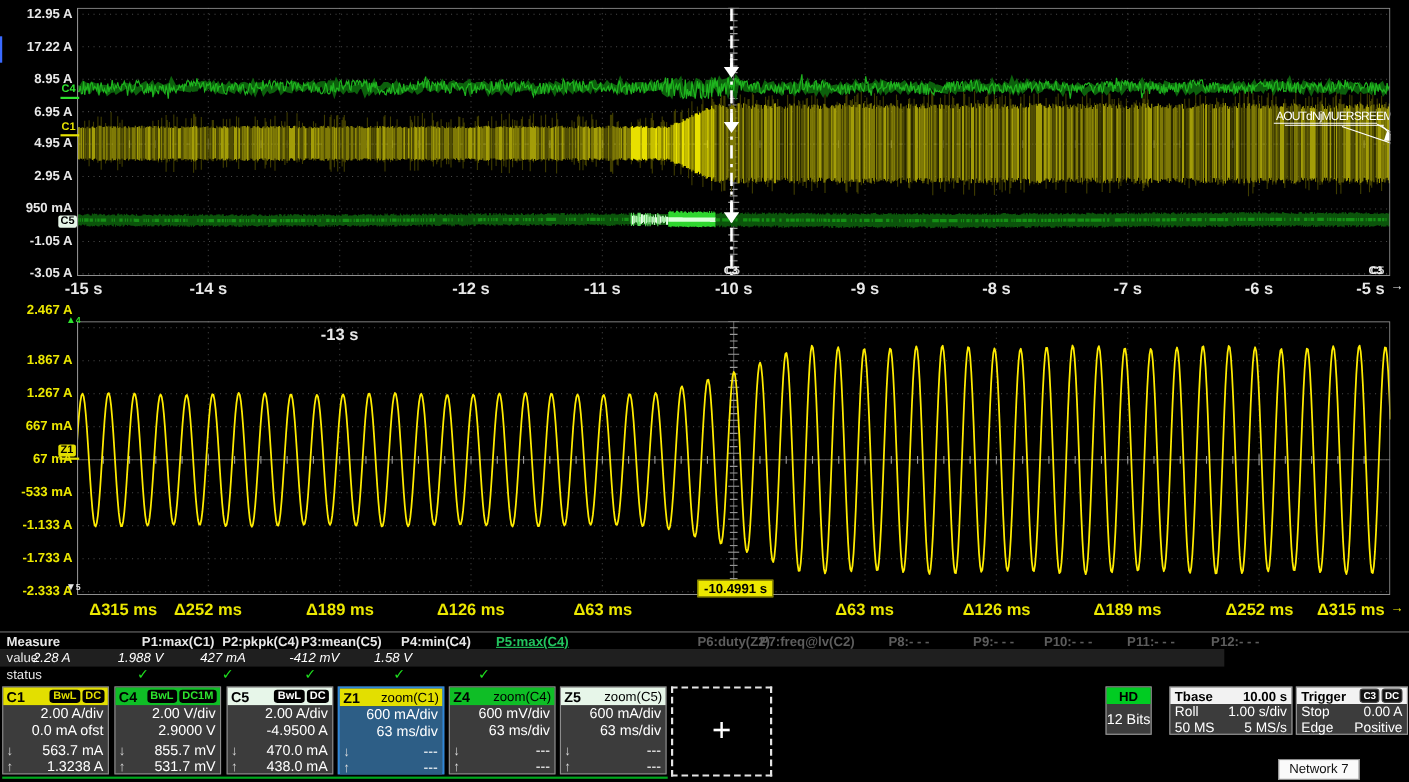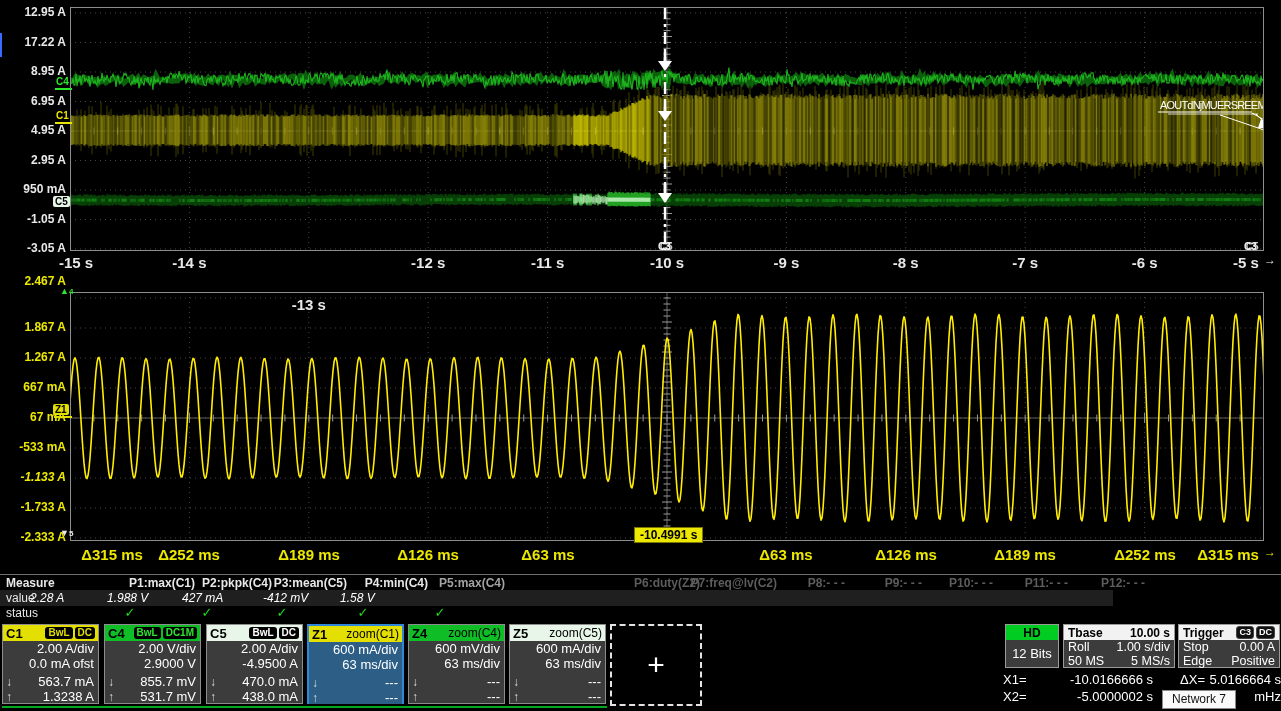--- a/index.html
+++ b/index.html
@@ -39,21 +39,21 @@
   .mmrow{display:flex;justify-content:space-between;line-height:14.5px;}
   .mmrow .arr{color:#dcdcdc;font-size:12px;}
   #add-box{left:610px;top:624px;width:88px;height:78px;border:2px dashed #e4e4e4;background:#000;
            display:flex;align-items:center;justify-content:center;}
   #add-box span{color:#fff;font-size:30px;font-weight:300;line-height:30px;}
   #bottom-green-line{left:2px;top:706px;width:605px;height:2px;background:#00a91e;}
   
   .acqbox{position:absolute;top:624px;height:44px;border:1px solid #9a9a9a;box-sizing:border-box;background:#3c3c3c;}
   .acqhead{height:15px;display:flex;align-items:center;padding:0 4px;box-sizing:border-box;font-size:12px;font-weight:700;justify-content:flex-end;}
   .acqrow{display:flex;justify-content:space-between;padding:0 4px;color:#fff;font-size:12.5px;line-height:14px;white-space:nowrap;}
-  #hd-box{left:1005px;width:54px;}
+  #hd-box{left:1005px;width:42px;}
   #hd-box .acqhead{background:#00cc22;color:#000;justify-content:center;}
   #hd-box .hdbody{color:#fff;font-size:13px;text-align:center;line-height:27px;}
   #tbase-box{left:1063px;width:112px;}
   #trig-box{left:1178px;width:102px;}
   .whitehead{background:#f2f2f2;color:#000;}
   .whitehead .sp{flex:1;}
   .tbadge{background:#111;color:#fff;border:1px solid #444;border-radius:3px;font-size:9px;font-weight:700;padding:0 2px;margin-left:2px;line-height:11px;}
   
   #cursor-readout{left:1003px;top:671px;width:278px;color:#fff;font-size:13px;}
   .crow{display:flex;line-height:17px;white-space:nowrap;}
@@ -381,52 +381,38 @@
     <div class="acqrow">
       <span>Stop</span>
       <span>0.00 A</span>
     </div>
     <div class="acqrow">
       <span>Edge</span>
       <span>Positive</span>
     </div>
   </div>
 
-  <div id="cursor-readout" class="abs">
-    <div class="crow">
-      <span class="cl">X1=</span>
-      <span class="cv">-10.0166666 s</span>
-      <span class="cl2">ΔX=</span>
-      <span class="cv2">5.0166664 s</span>
-    </div>
-    <div class="crow">
-      <span class="cl">X2=</span>
-      <span class="cv">-5.0000002 s</span>
-      <span class="cl2">1/ΔX=</span>
-      <span class="cv2">mHz</span>
-    </div>
-  </div>
 
   <div id="tooltip" class="abs">Network 7</div>
 <div class="ylab white" style="left: 0px; top: 5px;">12.95 A</div>
     <div class="ylab white" style="left: 0px; top: 34.5px;">17.22 A</div>
     <div class="ylab white" style="left: 0px; top: 64px;">8.95 A</div>
     <div class="ylab white" style="left: 0px; top: 93.5px;">6.95 A</div>
     <div class="ylab white" style="left: 0px; top: 123px;">4.95 A</div>
     <div class="ylab white" style="left: 0px; top: 152.5px;">2.95 A</div>
     <div class="ylab white" style="left: 0px; top: 182px;">950 mA</div>
     <div class="ylab white" style="left: 0px; top: 211.5px;">-1.05 A</div>
     <div class="ylab white" style="left: 0px; top: 241px;">-3.05 A</div>
     <div class="ylab yellow" style="left: 0px; top: 274px;">2.467 A</div>
     <div class="ylab yellow" style="left: 0px; top: 320px;">1.867 A</div>
     <div class="ylab yellow" style="left: 0px; top: 350px;">1.267 A</div>
     <div class="ylab yellow" style="left: 0px; top: 380px;">667 mA</div>
     <div class="ylab yellow" style="left: 0px; top: 410px;">67 mA</div>
     <div class="ylab yellow" style="left: 0px; top: 440px;">-533 mA</div>
-    <div class="ylab yellow" style="left: 0px; top: 470px; font-style: italic;">-1.133 A</div>
+    <div class="ylab yellow" style="left: 0px; top: 470px;">-1.133 A</div>
     <div class="ylab yellow" style="left: 0px; top: 500px;">-1.733 A</div>
     <div class="ylab yellow" style="left: 0px; top: 530px;">-2.333 A</div>
     <div class="xlab white" style="left: 34px; top: 254px;">-15 s</div>
     <div class="xlab white" style="left: 147.4px; top: 254px;">-14 s</div>
     <div class="xlab white" style="left: 266.8px; top: 254px; margin-top: 42px;">-13 s</div>
     <div class="xlab white" style="left: 386.2px; top: 254px;">-12 s</div>
     <div class="xlab white" style="left: 505.6px; top: 254px;">-11 s</div>
     <div class="xlab white" style="left: 625px; top: 254px;">-10 s</div>
     <div class="xlab white" style="left: 744.4px; top: 254px;">-9 s</div>
     <div class="xlab white" style="left: 863.8px; top: 254px;">-8 s</div>
@@ -461,21 +447,21 @@
     <div class="mchk" style="left: 100px; width: 60px;">✓</div>
     <div class="mhead" style="left: 107px; width: 130px; color: rgb(232, 232, 232);">P2:pkpk(C4)</div>
     <div class="mval" style="left: 107px; width: 128px;">1.988 V</div>
     <div class="mchk" style="left: 177px; width: 60px;">✓</div>
     <div class="mhead" style="left: 182px; width: 130px; color: rgb(232, 232, 232);">P3:mean(C5)</div>
     <div class="mval" style="left: 182px; width: 128px;">427 mA</div>
     <div class="mchk" style="left: 252px; width: 60px;">✓</div>
     <div class="mhead" style="left: 263px; width: 130px; color: rgb(232, 232, 232);">P4:min(C4)</div>
     <div class="mval" style="left: 263px; width: 128px;">-412 mV</div>
     <div class="mchk" style="left: 333px; width: 60px;">✓</div>
-    <div class="mhead" style="left: 340px; width: 130px; color: #a3a3a3;">P5:max(C4)</div>
+    <div class="mhead" style="left: 352px; width: 130px; color: #22c55e; text-decoration: underline;">P5:max(C4)</div>
     <div class="mval" style="left: 340px; width: 128px;">1.58 V</div>
     <div class="mchk" style="left: 410px; width: 60px;">✓</div>
     <div class="mhead" style="left: 535px; width: 130px; color: rgb(93, 93, 93);">P6:duty(Z2)</div>
     <div class="mhead" style="left: 612px; width: 130px; color: rgb(93, 93, 93);">P7:freq@lv(C2)</div>
     <div class="mhead" style="left: 680px; width: 130px; color: rgb(93, 93, 93);">P8:- - -</div>
     <div class="mhead" style="left: 757px; width: 130px; color: rgb(93, 93, 93);">P9:- - -</div>
     <div class="mhead" style="left: 828px; width: 130px; color: rgb(93, 93, 93);">P10:- - -</div>
     <div class="mhead" style="left: 903px; width: 130px; color: rgb(93, 93, 93);">P11:- - -</div>
     <div class="mhead" style="left: 980px; width: 130px; color: rgb(93, 93, 93);">P12:- - -</div>
     <div class="dbox" style="left: 2px;">

